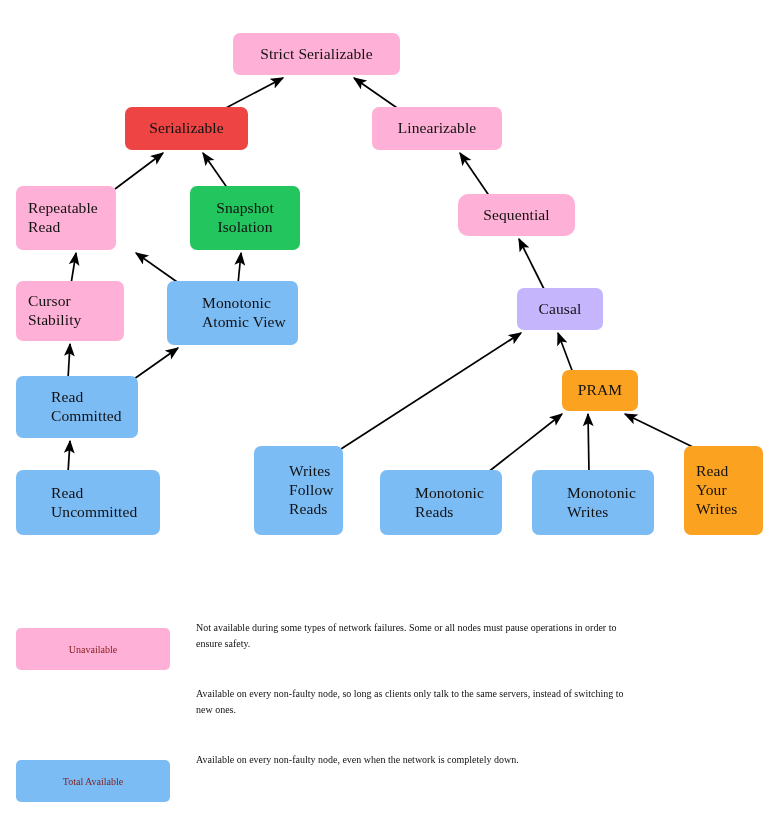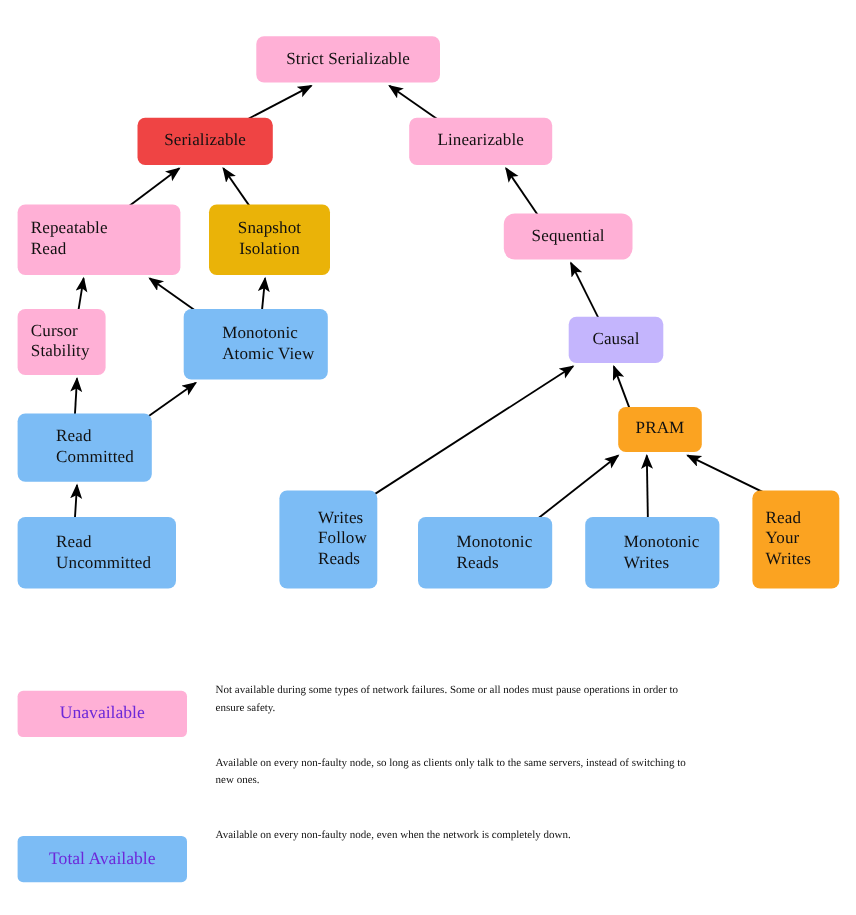--- a/index.html
+++ b/index.html
@@ -75,22 +75,22 @@
   .legend-swatch {
     position: absolute;
     left: 16px;
     top: 8px;
     width: 154px;
     height: 42px;
     border-radius: 5px;
     display: flex;
     align-items: center;
     justify-content: center;
-    font-size: 16px;
-    color: #6d28d9;
+    font-size: 10px;
+    color: #7f1d1d;
     box-sizing: border-box;
   }
   .legend-desc {
     position: absolute;
     left: 196px;
     top: 0px;
     width: 440px;
     font-size: 10px;
     line-height: 1.55;
     color: #111111;
@@ -131,32 +131,32 @@
   <div id="nodes-layer">
       <div class="node-box fill-pink align-center" style="left: 233px; top: 33px; width: 167px; height: 42px; background: rgb(255, 176, 214);">
         <span style="white-space: pre-line;">Strict Serializable</span>
       </div>
       <div class="node-box fill-pink align-center" style="left: 125px; top: 107px; width: 123px; height: 43px; background: #ef4444;">
         <span style="white-space: pre-line;">Serializable</span>
       </div>
       <div class="node-box fill-pink align-center" style="left: 372px; top: 107px; width: 130px; height: 43px; background: rgb(255, 176, 214);">
         <span style="white-space: pre-line;">Linearizable</span>
       </div>
-      <div class="node-box fill-pink align-left" style="left: 16px; top: 186px; width: 148px; height: 64px; background: rgb(255, 176, 214);">
+      <div class="node-box fill-pink align-left" style="left: 16px; top: 186px; width: 100px; height: 64px; background: rgb(255, 176, 214);">
         <span style="white-space: pre-line;">Repeatable
 Read</span>
       </div>
-      <div class="node-box fill-pink align-center" style="left: 190px; top: 186px; width: 110px; height: 64px; background: #eab308;">
+      <div class="node-box fill-pink align-center" style="left: 190px; top: 186px; width: 110px; height: 64px; background: #22c55e;">
         <span style="white-space: pre-line;">Snapshot
 Isolation</span>
       </div>
       <div class="node-box fill-pink align-center" style="left: 458px; top: 194px; width: 117px; height: 42px; background: rgb(255, 176, 214); border-radius: 10px;">
         <span style="white-space: pre-line;">Sequential</span>
       </div>
-      <div class="node-box fill-pink align-left" style="left: 16px; top: 281px; width: 80px; height: 60px; background: rgb(255, 176, 214);">
+      <div class="node-box fill-pink align-left" style="left: 16px; top: 281px; width: 108px; height: 60px; background: rgb(255, 176, 214);">
         <span style="white-space: pre-line;">Cursor
 Stability</span>
       </div>
       <div class="node-box fill-blue align-left" style="left: 167px; top: 281px; width: 131px; height: 64px; background: rgb(124, 188, 245);">
         <span style="white-space: pre-line;">Monotonic
 Atomic View</span>
       </div>
       <div class="node-box fill-orange align-center" style="left: 517px; top: 288px; width: 86px; height: 42px; background: #c4b5fd;">
         <span style="white-space: pre-line;">Causal</span>
       </div>

